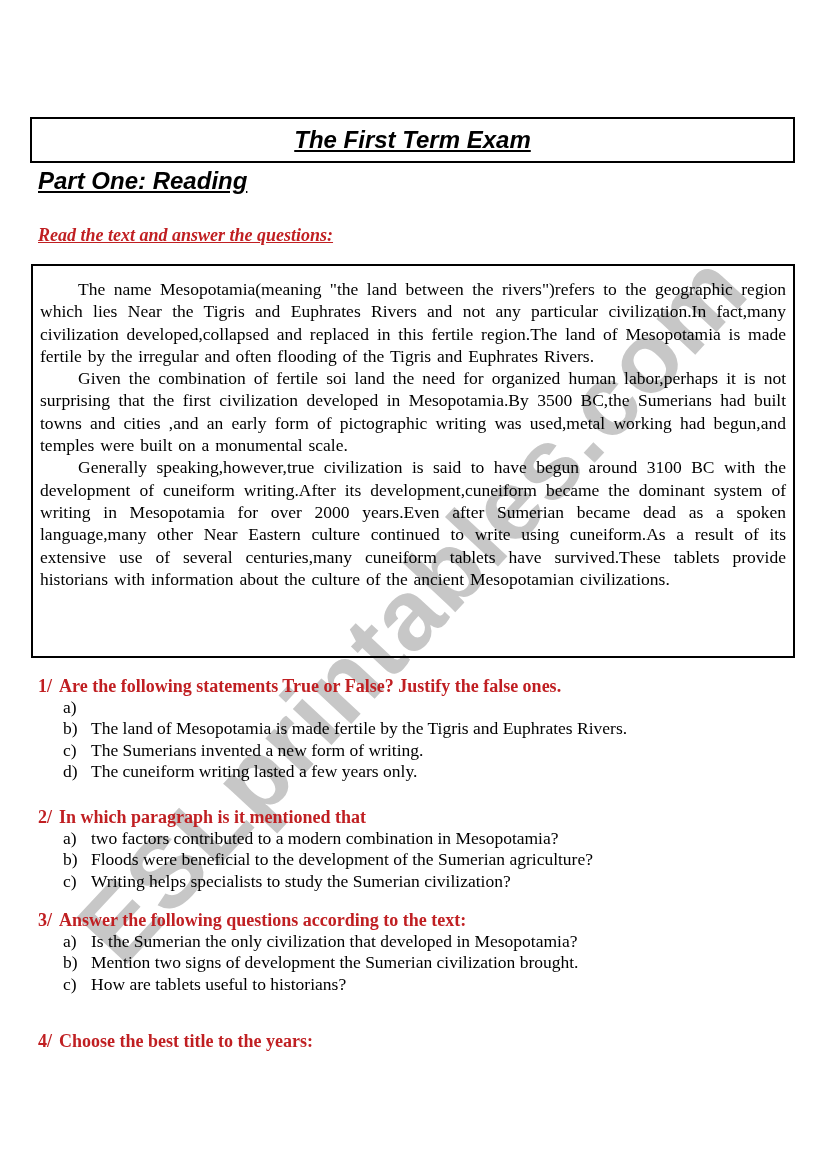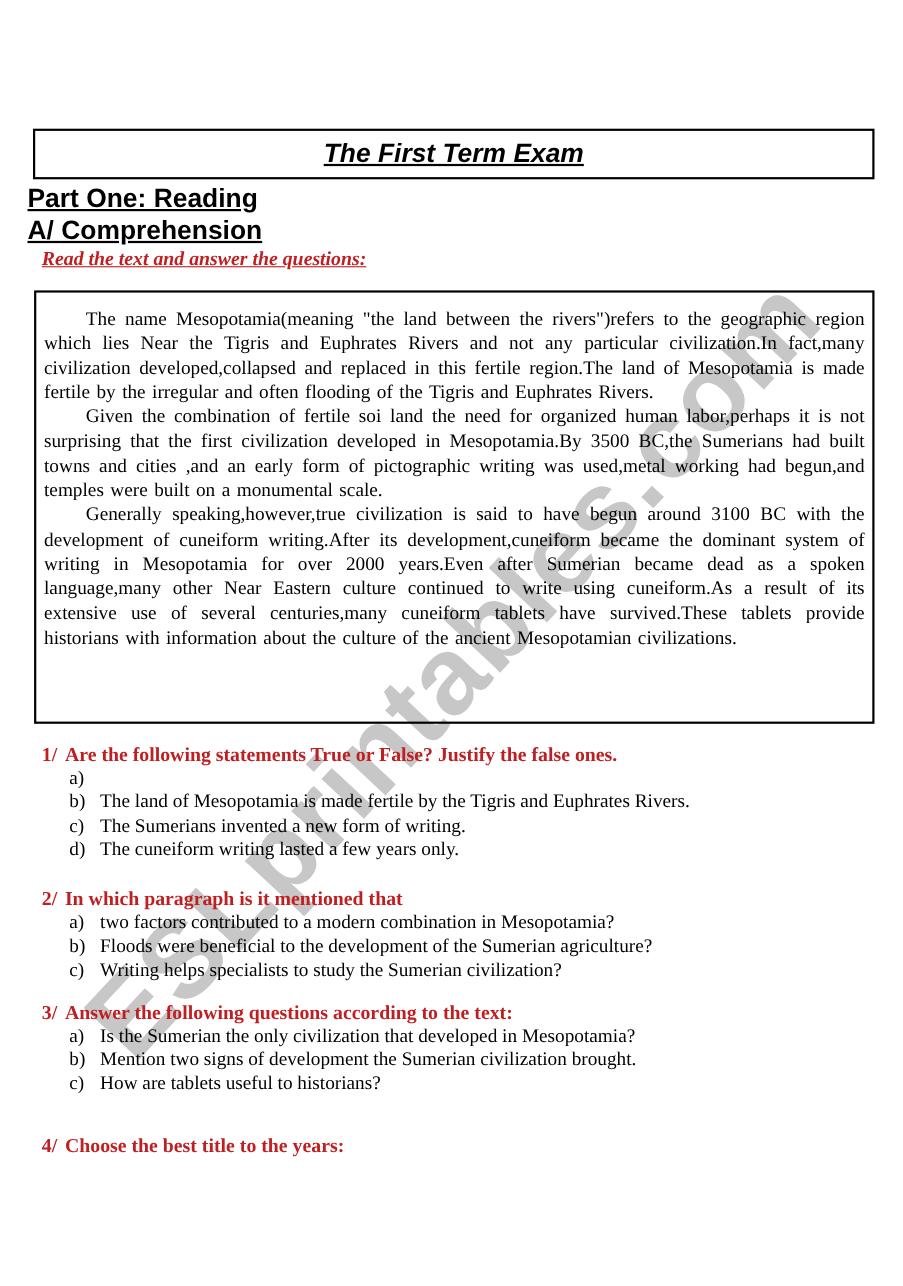--- a/index.html
+++ b/index.html
@@ -41,23 +41,23 @@
     display: flex; align-items: center; justify-content: center;
     background: transparent;
   }
   .exam-title {
     font-family: "Liberation Sans", sans-serif;
     font-weight: bold; font-style: italic;
     font-size: 24px;
     text-decoration: underline;
   }
   .part-heading, .section-heading {
-    position: absolute; left: 25px;
+    position: absolute; left: 38px;
     font-family: "Liberation Sans", sans-serif;
-    font-weight: bold; 
+    font-weight: bold; font-style: italic;
     font-size: 24px;
     text-decoration: underline;
   }
   .part-heading { top: 167px; }
   .section-heading { top: 196px; }
   .instruction {
     position: absolute; left: 38px; top: 225px;
     font-family: "Liberation Serif", serif;
     font-weight: bold; font-style: italic;
     font-size: 18px;
@@ -109,21 +109,20 @@
 
   <div class="watermark">ESLprintables.com</div>
 
   <div class="content">
 
     <div class="title-box">
       <span class="exam-title">The First Term Exam</span>
     </div>
 
     <div class="part-heading">Part One: Reading</div>
-    <div class="section-heading">A/ Comprehension</div>
     <div class="instruction">Read the text and answer the questions:</div>
 
     <div class="passage-box">
       <p>The name Mesopotamia(meaning "the land between the rivers")refers to the geographic region which lies Near the Tigris and Euphrates Rivers and not any particular civilization.In fact,many civilization developed,collapsed and replaced in this fertile region.The land of Mesopotamia is made fertile by the irregular and often flooding of the Tigris and Euphrates Rivers.</p>
       <p>Given the combination of fertile soi land the need for organized human labor,perhaps it is not surprising that the first civilization developed in Mesopotamia.By 3500 BC,the Sumerians had built towns and cities ,and an early form of pictographic writing was used,metal working had begun,and temples were built on a monumental scale.</p>
       <p>Generally speaking,however,true civilization is said to have begun around 3100 BC with the development of cuneiform writing.After its development,cuneiform became the dominant system of writing in Mesopotamia for over 2000 years.Even after Sumerian became dead as a spoken language,many other Near Eastern culture continued to write using cuneiform.As a result of its extensive use of several centuries,many cuneiform tablets have survived.These tablets provide historians with information about the culture of the ancient Mesopotamian civilizations.</p>
     </div>
 
     <div class="question q1">
       <div class="q-heading">

